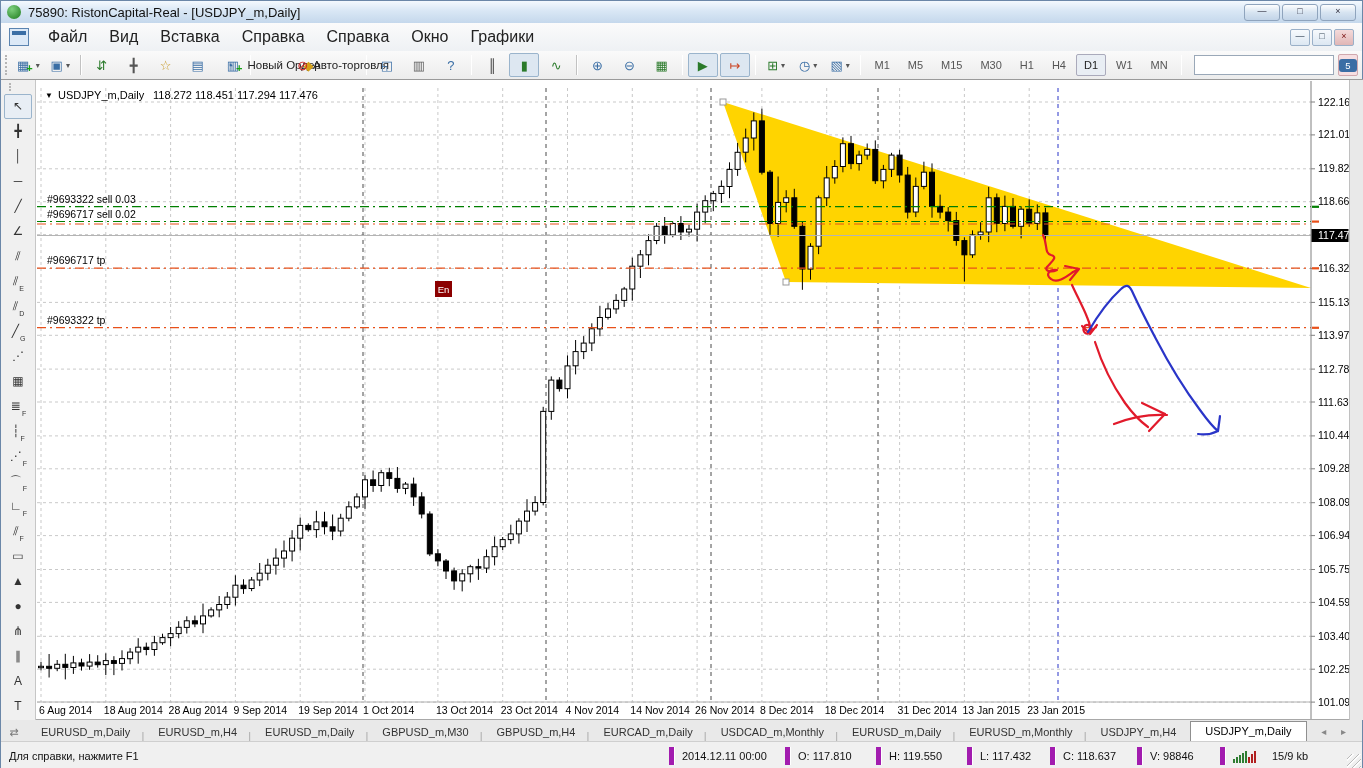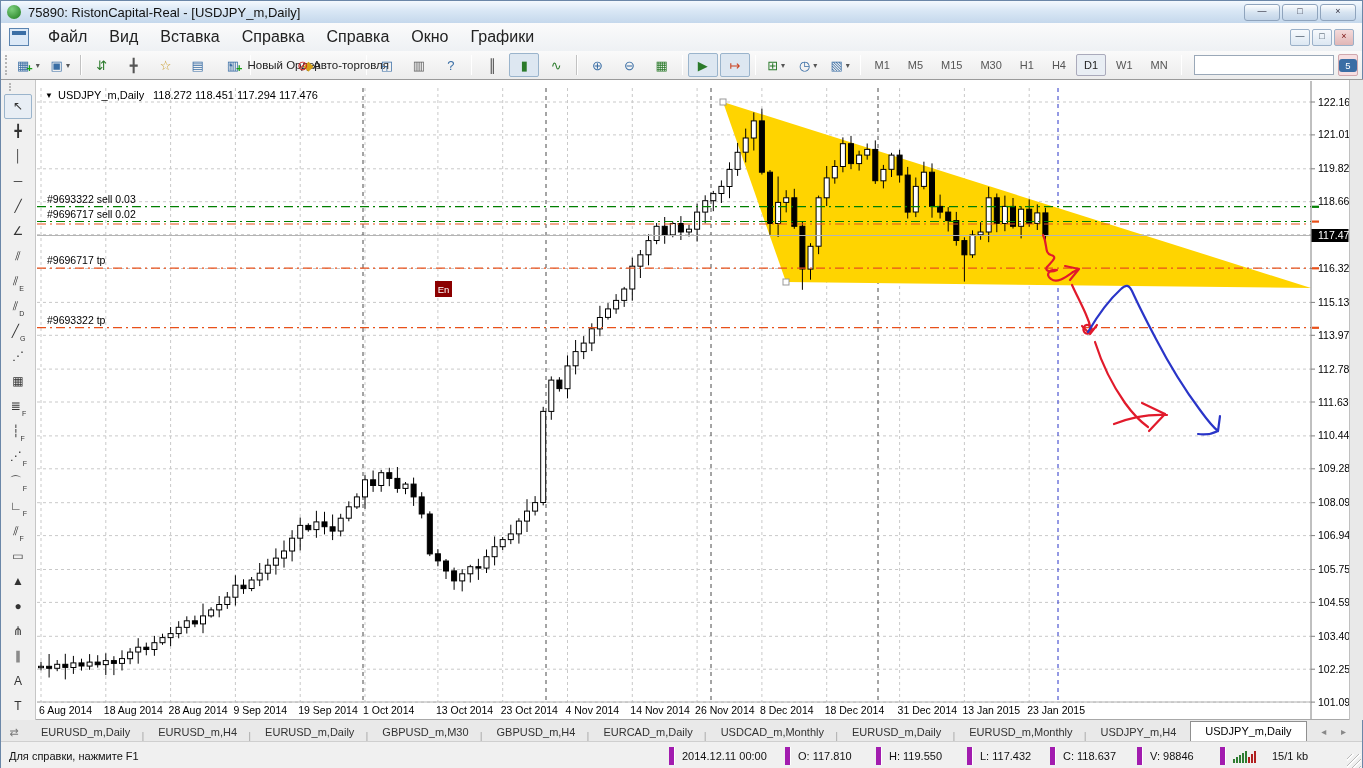--- a/index.html
+++ b/index.html
@@ -695,17 +695,17 @@
     <div id="st-bars">
         <i style="height: 4px;"></i>
         <i style="height: 6px;"></i>
         <i style="height: 8px;"></i>
         <i style="height: 10px;"></i>
         <i style="height: 12px;"></i>
         <i class="r" style="height: 6px;"></i>
         <i class="r" style="height: 9px;"></i>
         <i class="r" style="height: 12px;"></i>
       </div>
-    <div class="st-seg" id="st-size">15/1 kb</div>
+    <div class="st-seg" id="st-size">15/9 kb</div>
     <div id="grip-corner"></div>
   </div>
 
 </div>
 
 </body></html>

